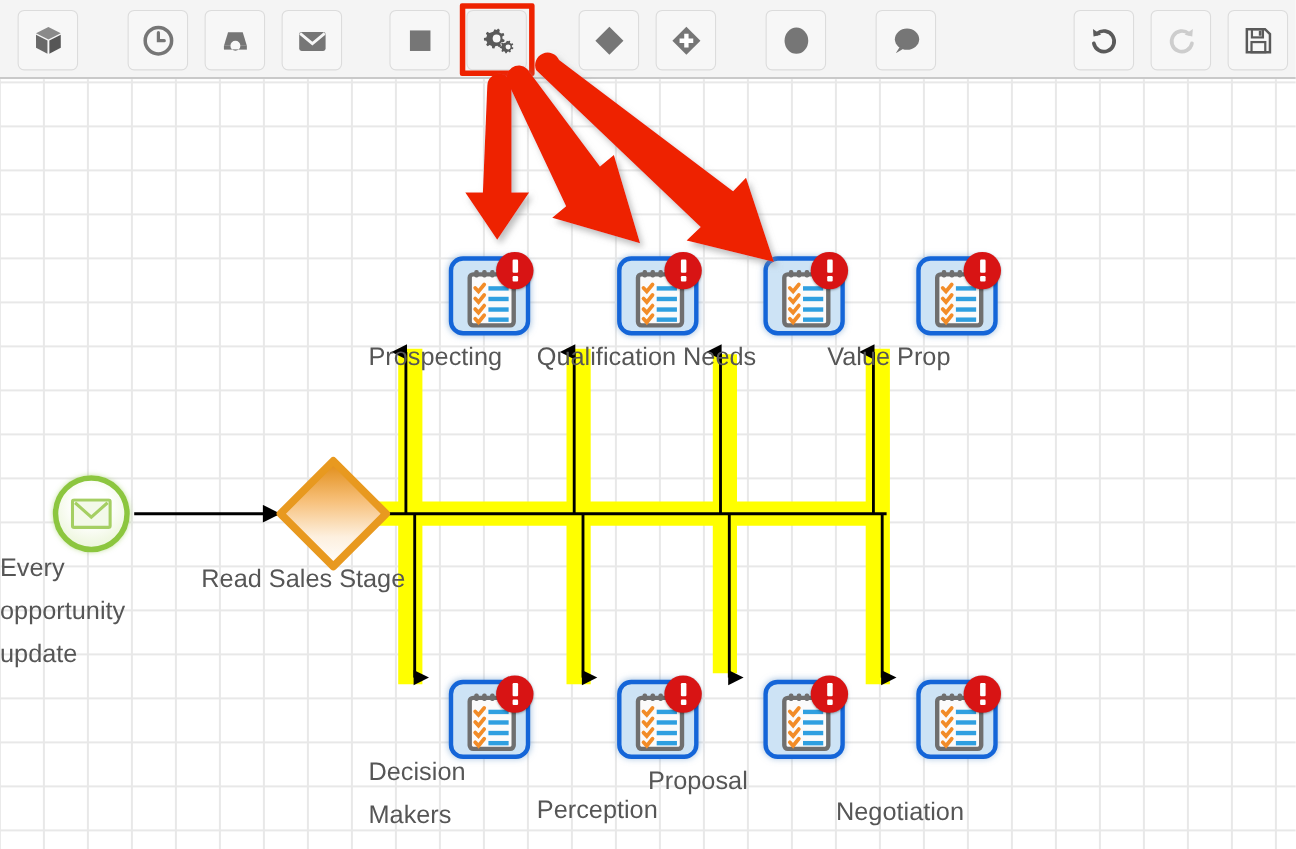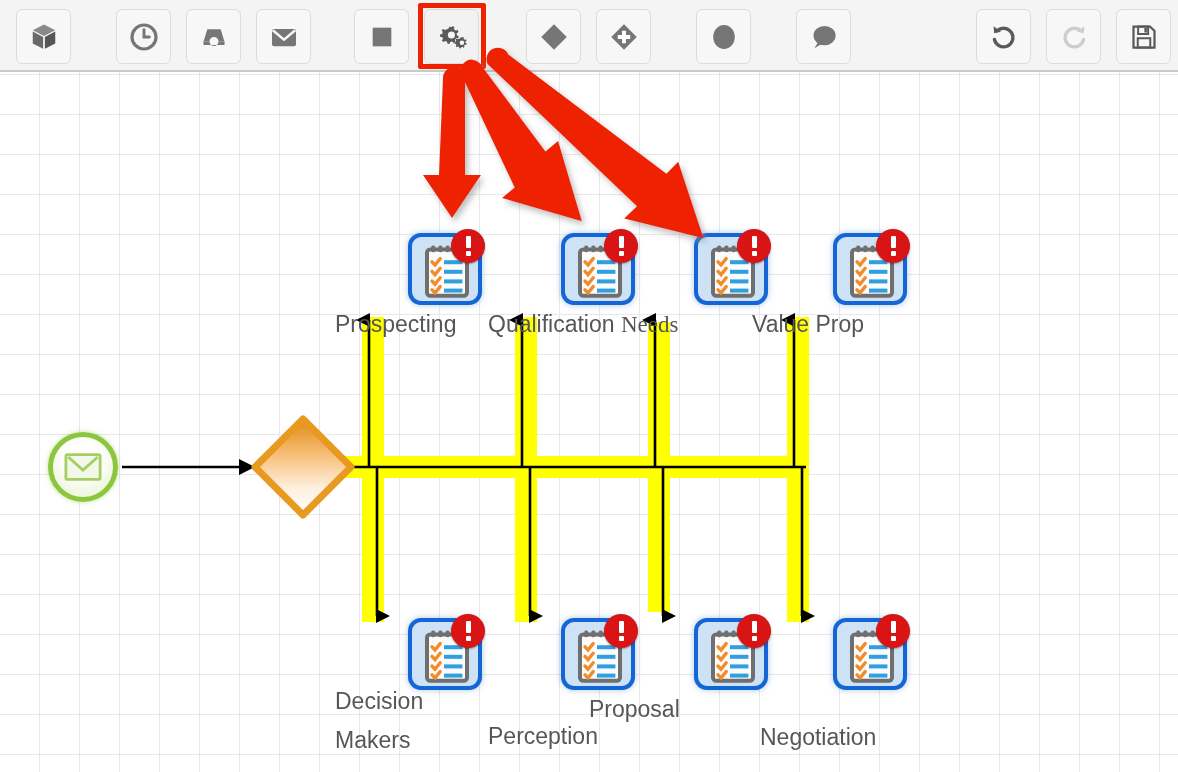--- a/index.html
+++ b/index.html
@@ -335,21 +335,21 @@
               </g>
               <g fill="#2f9fe0">
                 <rect x="13" y="8.6" width="9.2" height="2"></rect>
                 <rect x="13" y="13.4" width="9.2" height="2"></rect>
                 <rect x="13" y="18.2" width="9.2" height="2"></rect>
                 <rect x="13" y="22.8" width="9.2" height="2"></rect>
               </g>
             </svg></span>
           <span class="badge"></span>
         </div>
-        <div class="nlabel" style="left: 621px; top: 233px; width: 220px; font-family: Liberation Serif, serif;">Needs</div>
+        <div class="nlabel" style="left: 621px; top: 233px; width: 220px;">Needs</div>
         <div class="node" style="left: 833px; top: 161px;">
           <span class="ico"><svg width="60" height="58" viewBox="0 0 30 29">
               <rect x="4.5" y="3.2" width="20" height="23.2" rx="1.6" fill="#fbfbfb" stroke="#6f6f6f" stroke-width="2"></rect>
               <g fill="#6f6f6f">
                 <rect x="6.6" y="1.2" width="2" height="3.4" rx="0.8"></rect>
                 <rect x="10.2" y="1.2" width="2" height="3.4" rx="0.8"></rect>
                 <rect x="13.8" y="1.2" width="2" height="3.4" rx="0.8"></rect>
                 <rect x="17.4" y="1.2" width="2" height="3.4" rx="0.8"></rect>
                 <rect x="21" y="1.2" width="2" height="3.4" rx="0.8"></rect>
               </g>
@@ -469,20 +469,24 @@
                 <rect x="13" y="13.4" width="9.2" height="2"></rect>
                 <rect x="13" y="18.2" width="9.2" height="2"></rect>
                 <rect x="13" y="22.8" width="9.2" height="2"></rect>
               </g>
             </svg></span>
           <span class="badge"></span>
         </div>
         <div class="nlabel" style="left: 760px; top: 618px; width: 220px; margin-top: 28px;">Negotiation</div>
       </div>
 
+    <div class="nlabel" style="left:0px; top:425px; width:166px;">Every
+opportunity
+update</div>
+    <div class="nlabel" style="left:183px; top:435px; width:240px;">Read Sales Stage</div>
   </div>
 
   <svg style="position:absolute; left:0; top:0; width:1178px; height:772px; pointer-events:none;">
     <defs>
       <filter id="shadow" x="-30%" y="-30%" width="170%" height="170%">
         <feDropShadow dx="3" dy="4" stdDeviation="3" flood-color="#888" flood-opacity="0.55"></feDropShadow>
       </filter>
     </defs>
     <g filter="url(#shadow)" fill="#ee2200">
 

